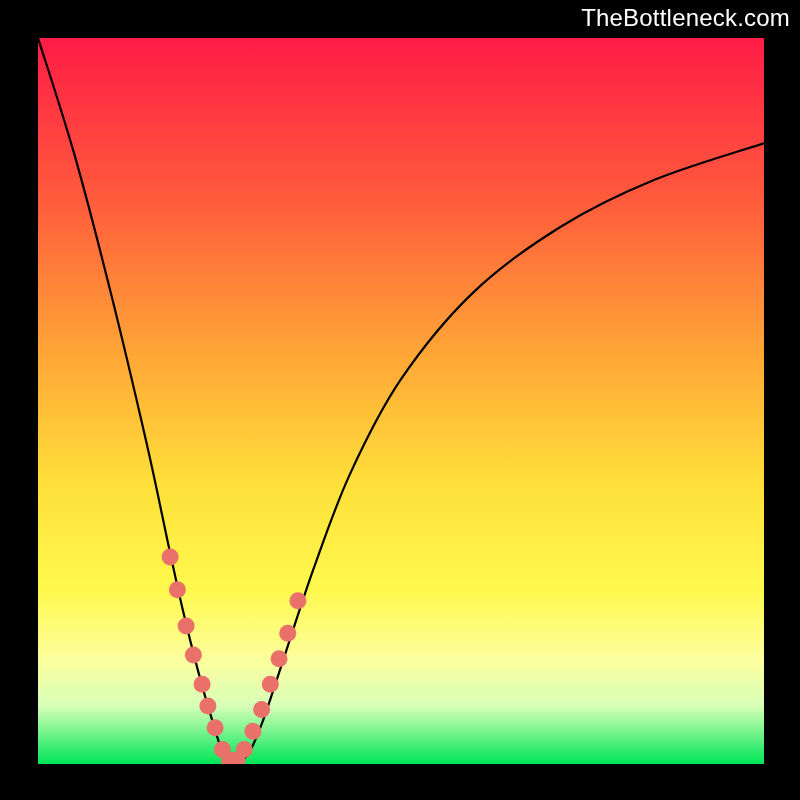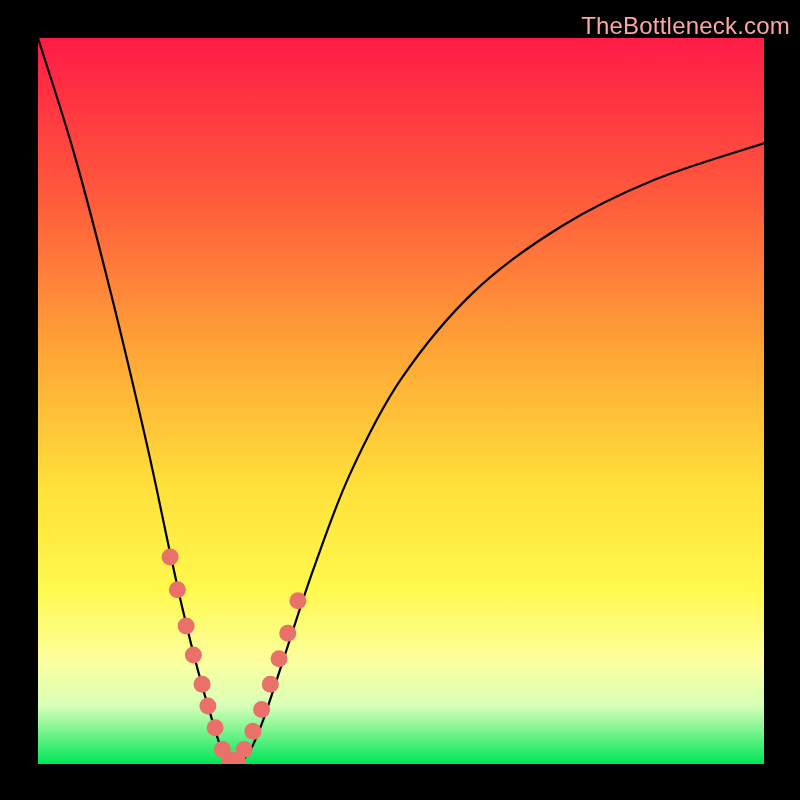--- a/index.html
+++ b/index.html
@@ -32,23 +32,23 @@
       #ffa836 44%,
       #ffe13a 62%,
       #fff94e 76%,
       #fcffa0 86%,
       #d7ffb8 92%,
       #00e557 100%
     );
   }
   .watermark {
     position: absolute;
-    top: 12px;
+    top: 4px;
     right: 10px;
-    color: #fca5a5;
+    color: #ffffff;
     font-size: 24px;
     font-weight: 400;
     letter-spacing: 0.2px;
   }
   svg.curve {
     position: absolute;
     left: 0;
     top: 0;
     width: 726px;
     height: 726px;

